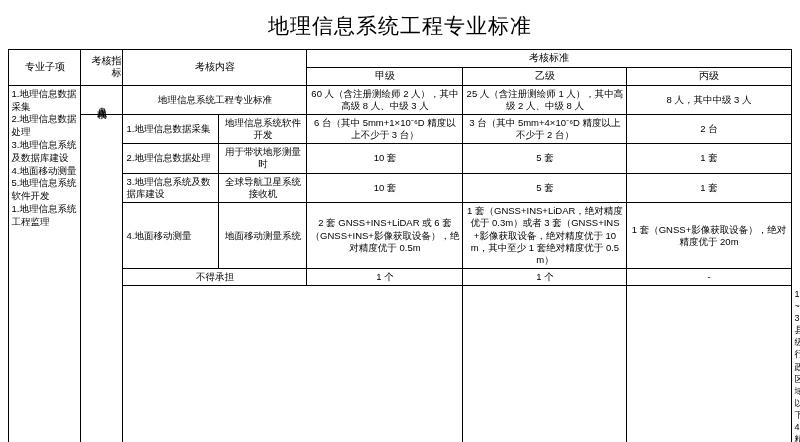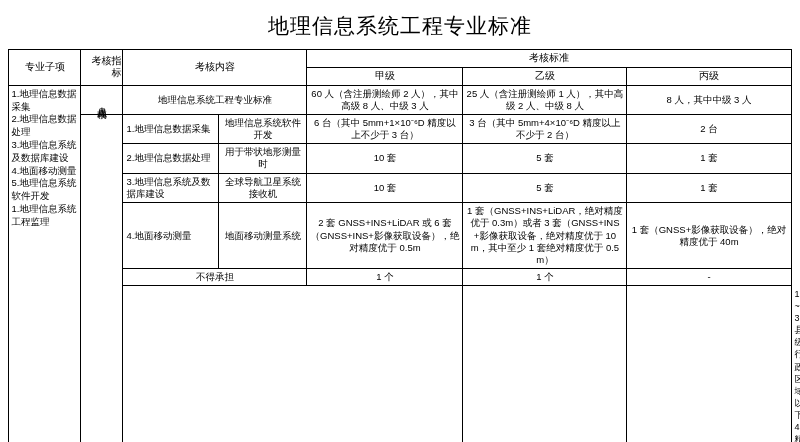--- a/index.html
+++ b/index.html
@@ -135,21 +135,21 @@
         <td class="ctr">10 套</td>
         <td class="ctr">5 套</td>
         <td class="ctr">1 套</td>
       </tr>
 
       <tr>
         <td class="lft sub">4.地面移动测量</td>
         <td class="ctr">地面移动测量系统</td>
         <td class="ctr">2 套 GNSS+INS+LiDAR 或 6 套（GNSS+INS+影像获取设备），绝对精度优于 0.5m</td>
         <td class="ctr">1 套（GNSS+INS+LiDAR，绝对精度优于 0.3m）或者 3 套（GNSS+INS+影像获取设备，绝对精度优于 10m，其中至少 1 套绝对精度优于 0.5m）</td>
-        <td class="ctr">1 套（GNSS+影像获取设备），绝对精度优于 40m</td>
+        <td class="ctr">1 套（GNSS+影像获取设备），绝对精度优于 20m</td>
       </tr>
 
       <tr>
         <td class="ctr" colspan="2">不得承担</td>
         <td class="ctr">1 个</td>
         <td class="ctr">1 个</td>
         <td class="ctr">-</td>
       </tr>
 
       <tr>

